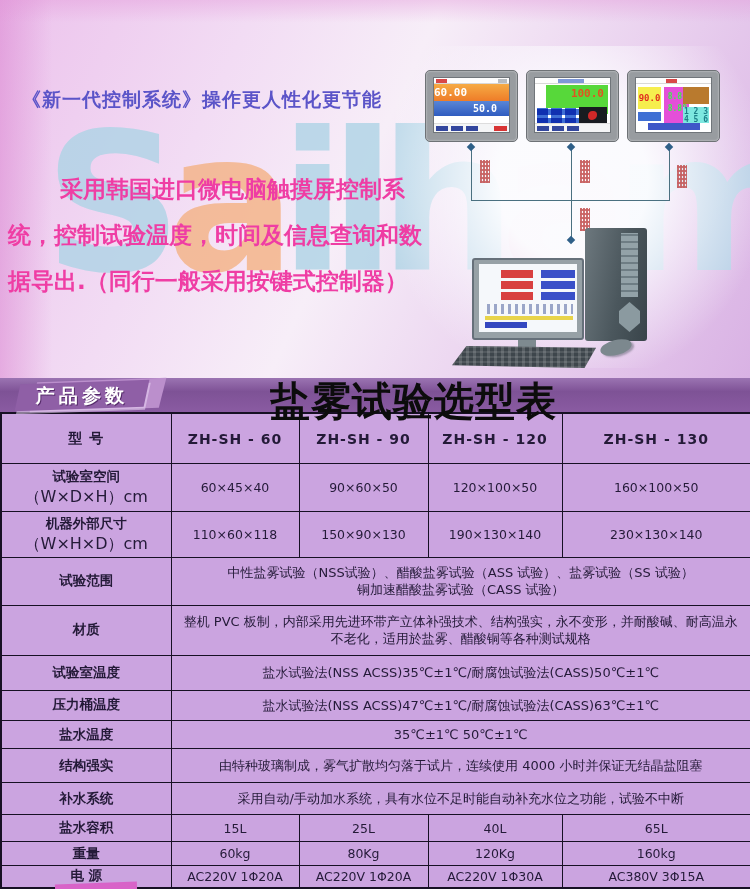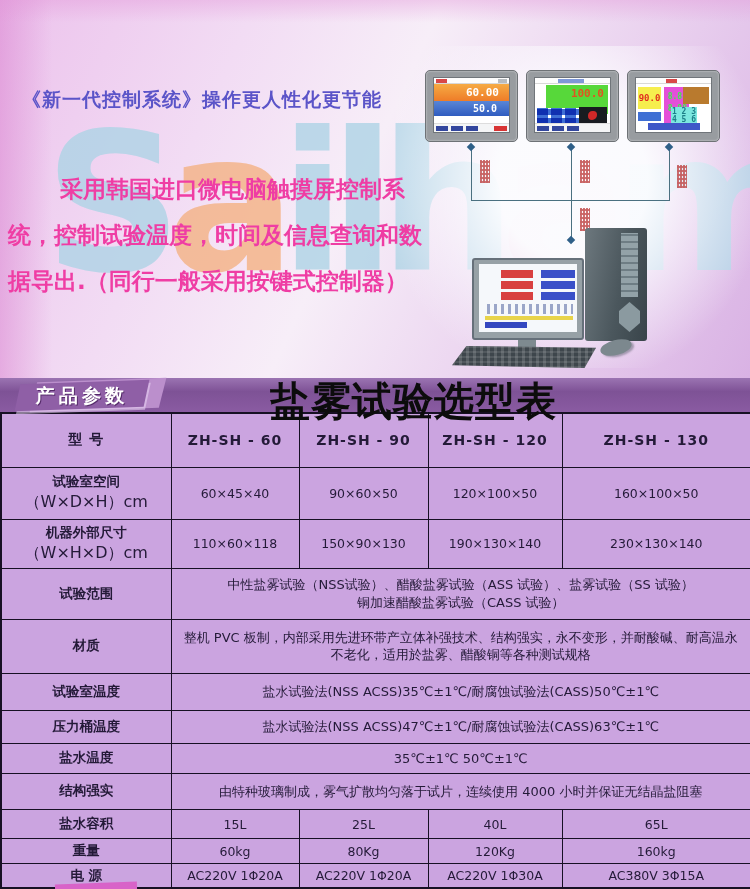--- a/index.html
+++ b/index.html
@@ -30,42 +30,42 @@
   .panels{position:absolute;left:425px;top:70px;z-index:3;display:flex;gap:8px;}
   .panel{position:relative;width:93px;height:72px;background:#989ca0;
     border:1px solid #6e7276;border-radius:5px;box-shadow:inset 0 0 2px rgba(255,255,255,.7);}
   .screen{position:absolute;left:7px;top:6px;right:7px;bottom:8px;background:#fff;
     border:1px solid #70757a;overflow:hidden;font-family:"DejaVu Sans Mono",monospace;}
   .tbar{height:6px;background:#fdfdfd;border-bottom:1px solid #d8d8d8;position:relative;}
   .tbar .chipL{position:absolute;left:2px;top:1px;width:11px;height:4px;background:#d84848;}
   .tbar .chipR{position:absolute;right:2px;top:1px;width:9px;height:4px;background:#b8bcc0;}
   .tbar .chipC{position:absolute;left:30%;top:1px;width:26px;height:4px;background:#7f98d8;}
   .band-or{position:relative;height:17px;background:linear-gradient(180deg,#f6ab44,#ee7c28);
-    color:#fff;font-size:11px;font-weight:bold;text-align:right;line-height:17px;padding-right:10px;}
+    color:#fff;font-size:11px;font-weight:bold;line-height:17px;padding-right:10px;}
   .band-bl{position:relative;height:15px;background:linear-gradient(180deg,#5a86d6,#2f5cc0);
     color:#fff;font-size:10px;font-weight:bold;text-align:right;line-height:15px;padding-right:12px;}
   .strip{position:absolute;left:0;right:0;bottom:0;height:9px;background:#f4f5f6;border-top:1px solid #ddd;}
   .strip i{position:absolute;top:2px;width:12px;height:5px;background:#33479e;}
   .strip i.b1{left:2px;} .strip i.b2{left:17px;} .strip i.b3{left:32px;}
   .strip i.red{right:2px;left:auto;background:#d83434;width:13px;}
   .band-gr{position:relative;height:29px;margin:1px 2px 0 11px;background:#57d83a;
     color:#e05420;font-size:11px;font-weight:bold;text-align:right;line-height:17px;padding-right:4px;}
   .grid-blue{position:absolute;left:2px;top:30px;width:42px;height:16px;
     background:repeating-linear-gradient(90deg,#3f6fd4 0 11px,#fff 11px 14px),
                repeating-linear-gradient(0deg,#3f6fd4 0 6px,#fff 6px 9px);
     background-blend-mode:multiply;}
   .blackbox{position:absolute;right:3px;top:29px;width:28px;height:18px;background:#181c20;}
   .blackbox i{position:absolute;left:9px;top:4px;width:9px;height:9px;background:#d02828;border-radius:50% 40% 55% 45%;}
   .ybox{position:absolute;left:2px;top:9px;width:23px;height:22px;background:#f6ee4e;
     color:#e03020;font-size:9px;font-weight:bold;text-align:center;line-height:22px;}
   .bluechip{position:absolute;left:2px;top:34px;width:23px;height:9px;background:#3f6fd4;}
   .mbox{position:absolute;left:28px;top:9px;width:25px;height:36px;background:#e44fd8;
     color:#3ef04a;font-size:8px;font-weight:bold;text-align:right;padding:4px 2px 0 0;line-height:12px;}
   .brbox{position:absolute;right:2px;top:9px;width:26px;height:17px;background:#b97a2e;}
-  .cybox{position:absolute;right:14px;top:29px;width:26px;height:16px;background:#7de8e0;
+  .cybox{position:absolute;right:2px;top:29px;width:26px;height:16px;background:#7de8e0;
     color:#1d7f88;font-size:8px;font-weight:bold;text-align:center;line-height:8px;padding-top:1px;}
   .longbar{position:absolute;left:12px;bottom:2px;width:52px;height:7px;background:#3f57c8;}
 
   
   .vline{position:absolute;width:1px;background:#4a7080;z-index:3;}
   .hline{position:absolute;height:1px;background:#4a7080;z-index:3;}
   .node{position:absolute;width:6px;height:6px;background:#2f5f88;transform:rotate(45deg);z-index:3;}
   .marks{position:absolute;width:10px;height:23px;z-index:3;opacity:.85;
     background:repeating-linear-gradient(0deg,rgba(192,72,72,.9) 0 2px,transparent 2px 4px),
                repeating-linear-gradient(90deg,rgba(192,72,72,.9) 0 2px,transparent 2px 3px);}
@@ -301,20 +301,26 @@
             <div>盐水温度</div>
           </th>
           <td class="spancell" colspan="4">35℃±1℃  50℃±1℃</td>
         </tr>
         <tr style="height: 30px;">
           <th class="rowlabel">
             <div>结构强实</div>
           </th>
           <td class="spancell" colspan="4">由特种玻璃制成，雾气扩散均匀落于试片，连续使用 4000 小时并保证无结晶盐阻塞</td>
         </tr>
+        <tr style="height: 29px;">
+          <th class="rowlabel">
+            <div>补水系统</div>
+          </th>
+          <td class="spancell" colspan="4">采用自动/手动加水系统，具有水位不足时能自动补充水位之功能，试验不中断</td>
+        </tr>
         <tr style="height: 24px;">
           <th class="rowlabel">
             <div>盐水容积</div>
           </th>
           <td>15L</td>
           <td>25L</td>
           <td>40L</td>
           <td>65L</td>
         </tr>
         <tr style="height: 21px;">

